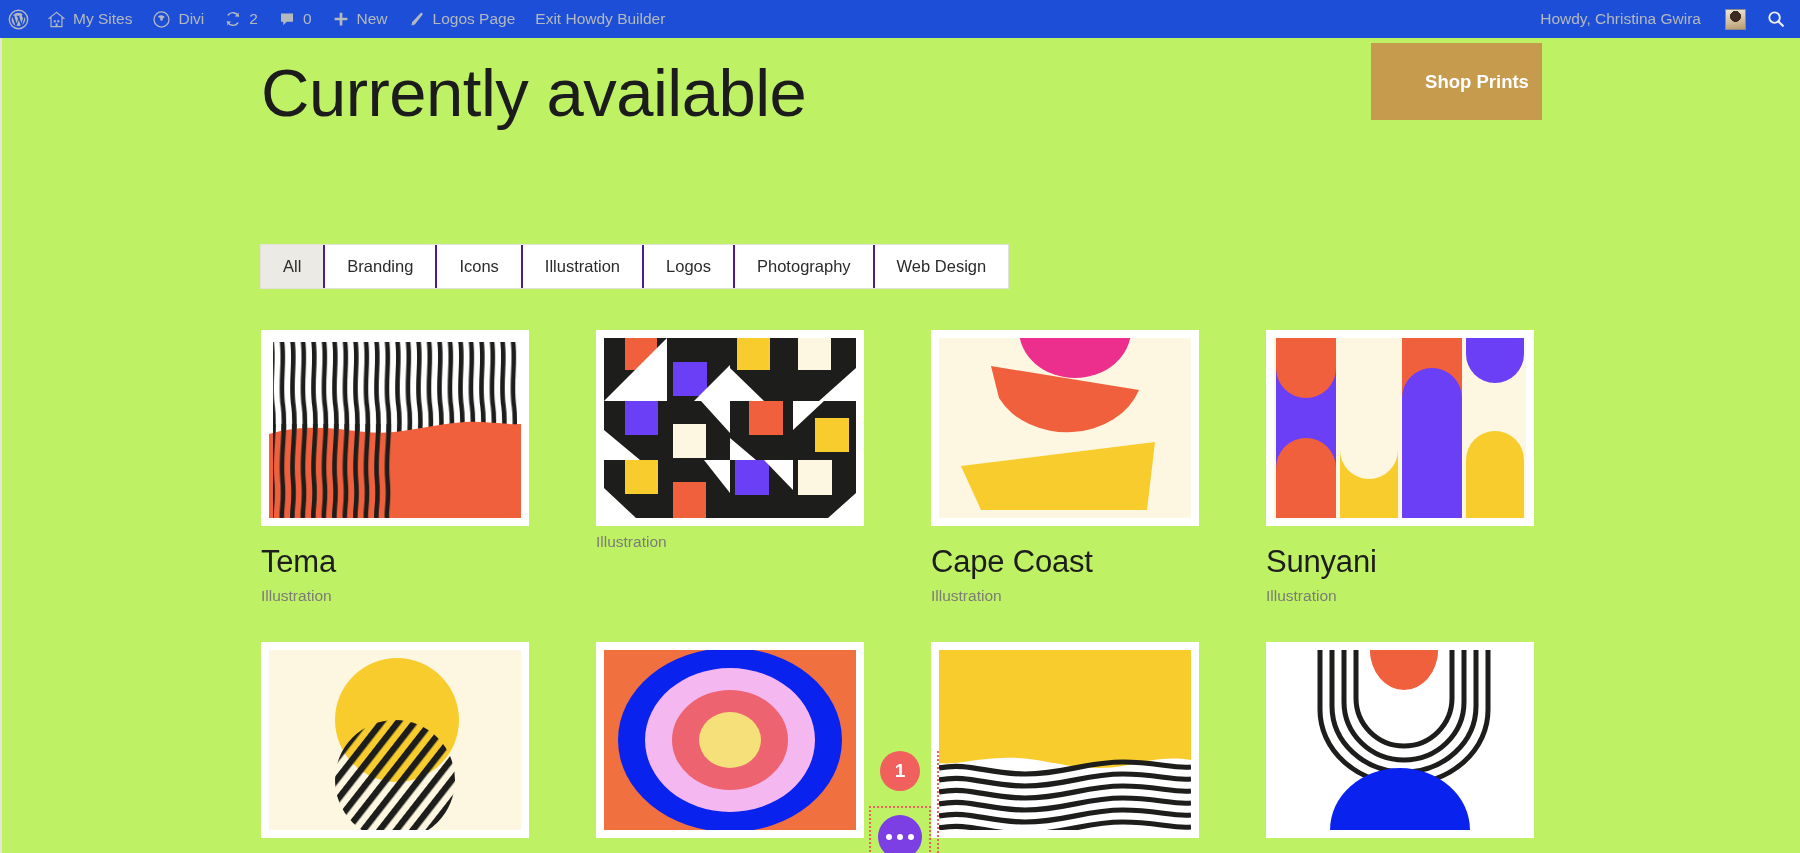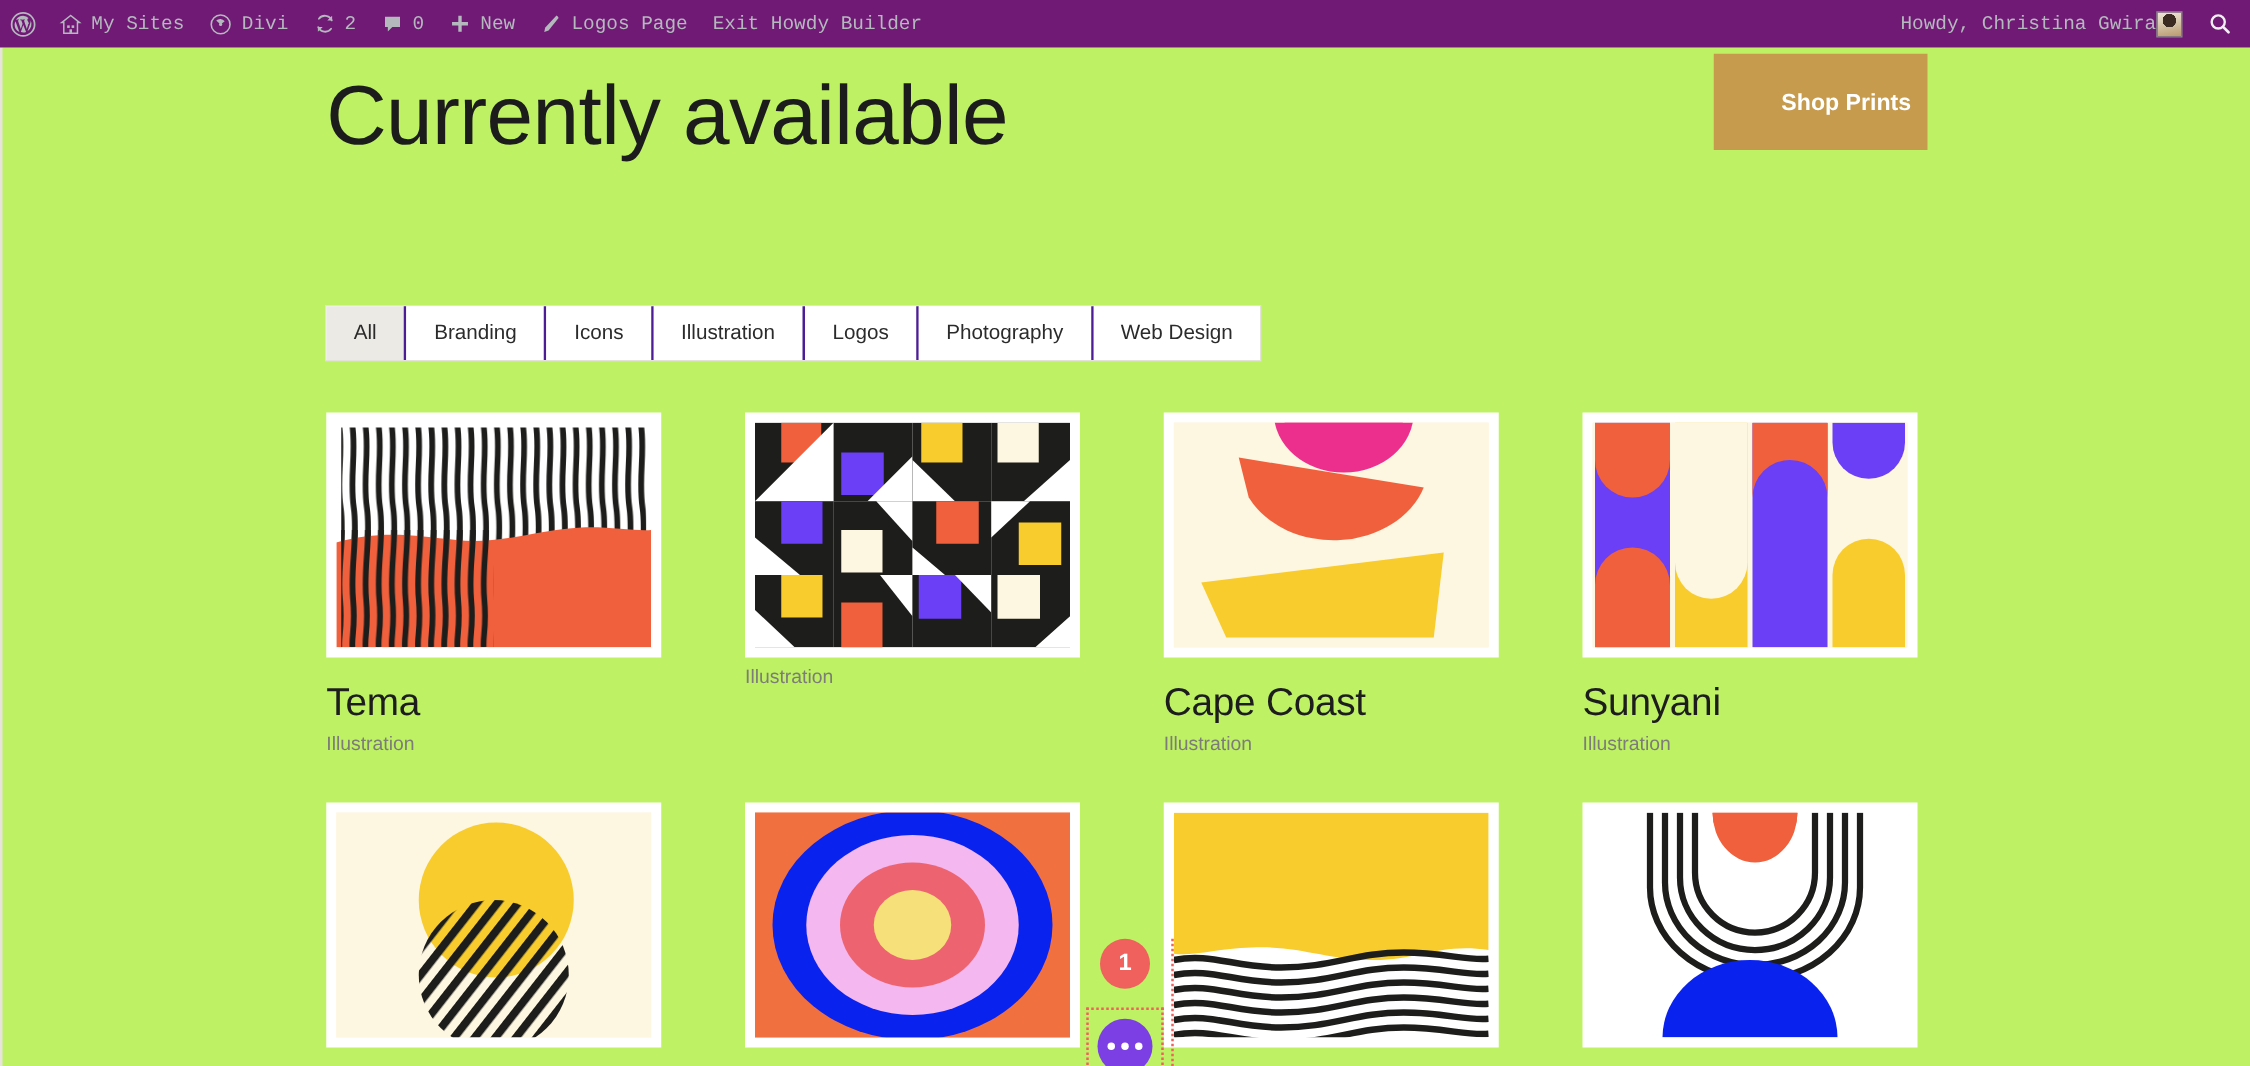--- a/index.html
+++ b/index.html
@@ -7,45 +7,44 @@
     width: 1800px; height: 853px;
     overflow: hidden;
     background: #e8e4dc;
     font-family: "Liberation Sans", sans-serif;
   }
 
   
   #admin-bar {
     position: absolute; top: 0; left: 0;
     width: 1800px; height: 38px;
-    background: #701a75;
+    background: #1d4ed8;
     display: flex; align-items: flex-end;
     color: #b4b9be;
     font-size: 15.5px;
     z-index: 50;
-    font-family: Liberation Mono, monospace;
   }
   .ab-item {
     display: flex; align-items: center;
     height: 38px;
     padding: 0 10px;
     gap: 7px;
     color: #b4b9be;
     white-space: nowrap;
     cursor: pointer;
   }
   .ab-logo { padding-left: 8px; padding-right: 8px; }
   .ab-icon { display: inline-flex; align-items: center; justify-content: center; }
   .ab-icon svg { display: block; }
   #admin-bar-right {
     position: absolute; right: 0; top: 0;
     height: 38px;
     display: flex; align-items: center;
   }
-  .ab-howdy { display: flex; align-items: center; gap: 0; padding: 0 10px; height: 22px; cursor: pointer; color: #b4b9be; }
+  .ab-howdy { display: flex; align-items: center; gap: 24px; padding: 0 10px; height: 22px; cursor: pointer; color: #b4b9be; }
   .avatar {
     width: 21px; height: 21px;
     background:
       radial-gradient(circle at 50% 34%, #3a2a22 0 34%, transparent 35%),
       linear-gradient(170deg, #efe6d8 0%, #d8c7ad 45%, #b99a6e 100%);
     border: 1px solid #8a8a8a;
     flex: none;
   }
   .ab-search { padding: 0 14px 0 10px; height: 38px; display: flex; align-items: center; cursor: pointer; }
 

